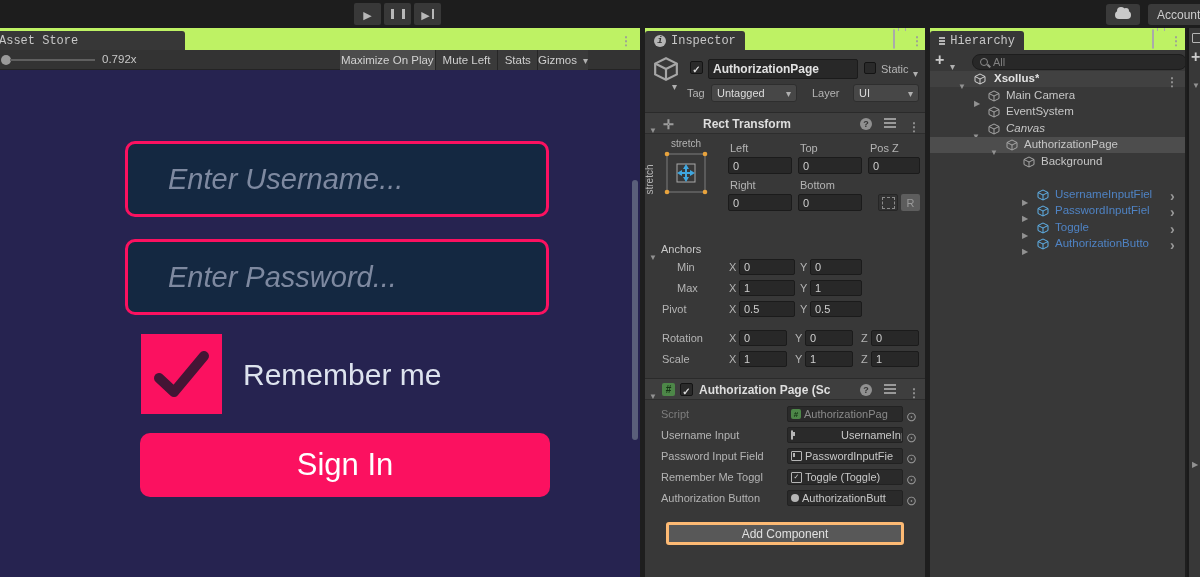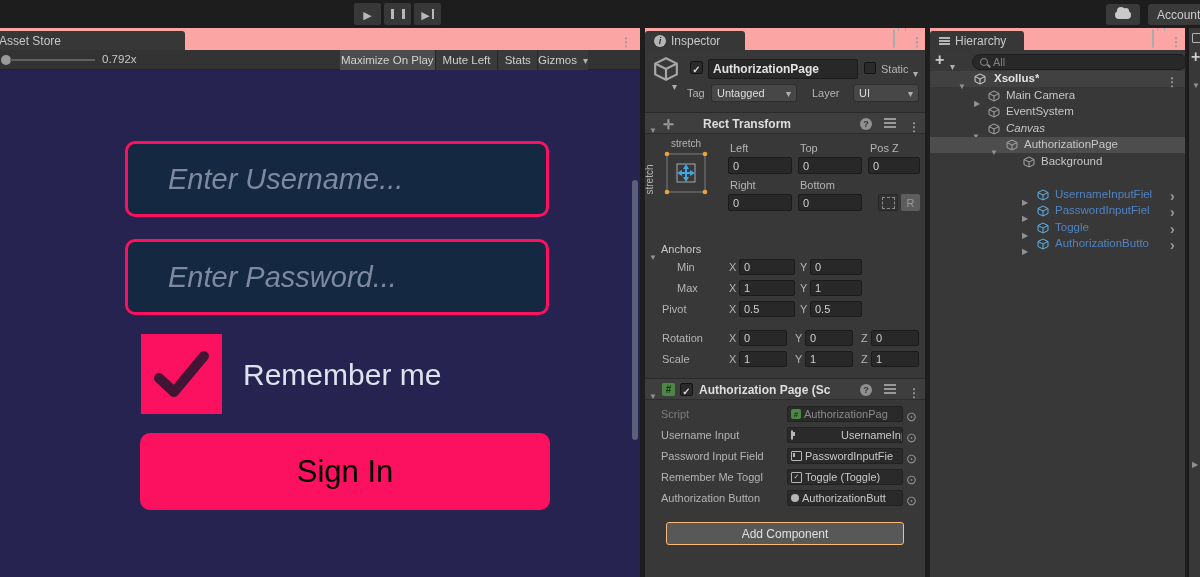--- a/index.html
+++ b/index.html
@@ -38,21 +38,21 @@
                 border:1px solid #aaa;border-bottom:none;border-radius:4px 4px 0 0;}
   .bars{width:11px;height:2px;background:#b5b5b5;box-shadow:0 3px 0 #b5b5b5,0 6px 0 #b5b5b5;margin-top:-6px;}
   .mag{position:relative;width:6px;height:6px;border:1.5px solid #8a8a8a;border-radius:50%;}
   .mag::after{content:"";position:absolute;width:4px;height:1.5px;background:#8a8a8a;
               transform:rotate(45deg);right:-3.5px;bottom:-1.5px;}
   .cb{display:block;}
   .cb path{fill:none;stroke:#a6a6a6;stroke-width:1;}
   .cb.blue path{stroke:#5fb0e8;}
   .cb.bright path{stroke:#d2d2d2;}
   
-  .tabstrip{height:22px;background:#fca5a5;}
+  .tabstrip{height:22px;background:#bef264;font-family:Liberation Mono, monospace;}
   .tab{height:19px;margin-top:3px;background:#373737;border-radius:3px 3px 0 0;
        display:flex;align-items:center;gap:5px;padding:0 9px;color:#c8c8c8;font-size:12px;}
   .panelbody{background:#383838;}
   .field{background:#282828;border:1px solid #1b1b1b;border-radius:2px;color:#cfcfcf;
          font-size:11px;padding:0 4px;overflow:hidden;white-space:nowrap;display:flex;align-items:center;}
   .drop{background:#474747;border:1px solid #2e2e2e;border-radius:3px;color:#dddddd;font-size:11px;
         display:flex;align-items:center;justify-content:space-between;padding:0 5px;}
   .chk{width:13px;height:13px;background:#2a2a2a;border:1px solid #141414;border-radius:2px;
        display:flex;align-items:center;justify-content:center;}
   .comp-head{background:#3e3e3e;border-top:1px solid #2a2a2a;border-bottom:1px solid #2d2d2d;}
@@ -136,21 +136,21 @@
       </div>
       <div class="ab gamefield" style="left:125px;top:169px;width:424px;height:76px;">
         <span>Enter Password...</span>
       </div>
       <div class="ab" style="left:141px;top:264px;width:81px;height:80px;background:#fb1160;">
         <svg width="81" height="80" viewBox="0 0 81 80">
           <polyline points="18,44 33,58 63,22" fill="none" stroke="#431535" stroke-width="10" stroke-linecap="round" stroke-linejoin="round"></polyline>
         </svg>
       </div>
       <div class="ab" style="left:243px;top:288px;color:#dde3ee;font-size:30px;white-space:nowrap;">Remember me</div>
-      <div class="ab" style="left:140px;top:363px;width:410px;height:77px;background:#fb1160;border-radius:10px;display:flex;align-items:center;justify-content:center;color:#000000;font-size:31px;">
+      <div class="ab" style="left:140px;top:363px;width:410px;height:64px;background:#fb1160;border-radius:10px;display:flex;align-items:center;justify-content:center;color:#ffffff;font-size:31px;">
         <span>Sign In</span>
       </div>
       <div class="ab" style="left:632px;top:110px;width:6px;height:260px;background:#5a5f7a;border-radius:3px;"></div>
     </div>
   </div>
 
   <div class="ab" style="left:645px;top:28px;width:280px;height:549px;overflow:hidden;">
     <div class="ab tabstrip" style="left:0;top:0;width:280px;">
       <div class="ab tab" style="left:0;width:100px;">
         <span class="cinfo">i</span>
@@ -347,21 +347,21 @@
       </div>
       <span class="ab i-picker" style="left:261px;top:420px;"></span>
 
       <span class="ab lbl" style="left:16px;top:442px;width:124px;overflow:hidden;">Authorization Button</span>
       <div class="ab valfield" style="left:142px;top:440px;width:116px;">
         <span class="mini-btn"></span>
         <span>AuthorizationButt</span>
       </div>
       <span class="ab i-picker" style="left:261px;top:441px;"></span>
 
-      <div class="ab" style="left:21px;top:472px;width:238px;height:23px;background:#585858;border:1px solid #fdba74;border-radius:3px;display:flex;align-items:center;justify-content:center;color:#e0e0e0;font-size:12px;">
+      <div class="ab" style="left:21px;top:472px;width:238px;height:23px;background:#585858;border:3px solid #fdba74;border-radius:3px;display:flex;align-items:center;justify-content:center;color:#e0e0e0;font-size:12px;">
         <span>Add Component</span>
       </div>
     </div>
   </div>
 
   <div class="ab" style="left:930px;top:28px;width:255px;height:549px;overflow:hidden;">
     <div class="ab tabstrip" style="left:0;top:0;width:255px;">
       <div class="ab tab" style="left:0;width:94px;">
         <span class="bars"></span>
         <span>Hierarchy</span>

